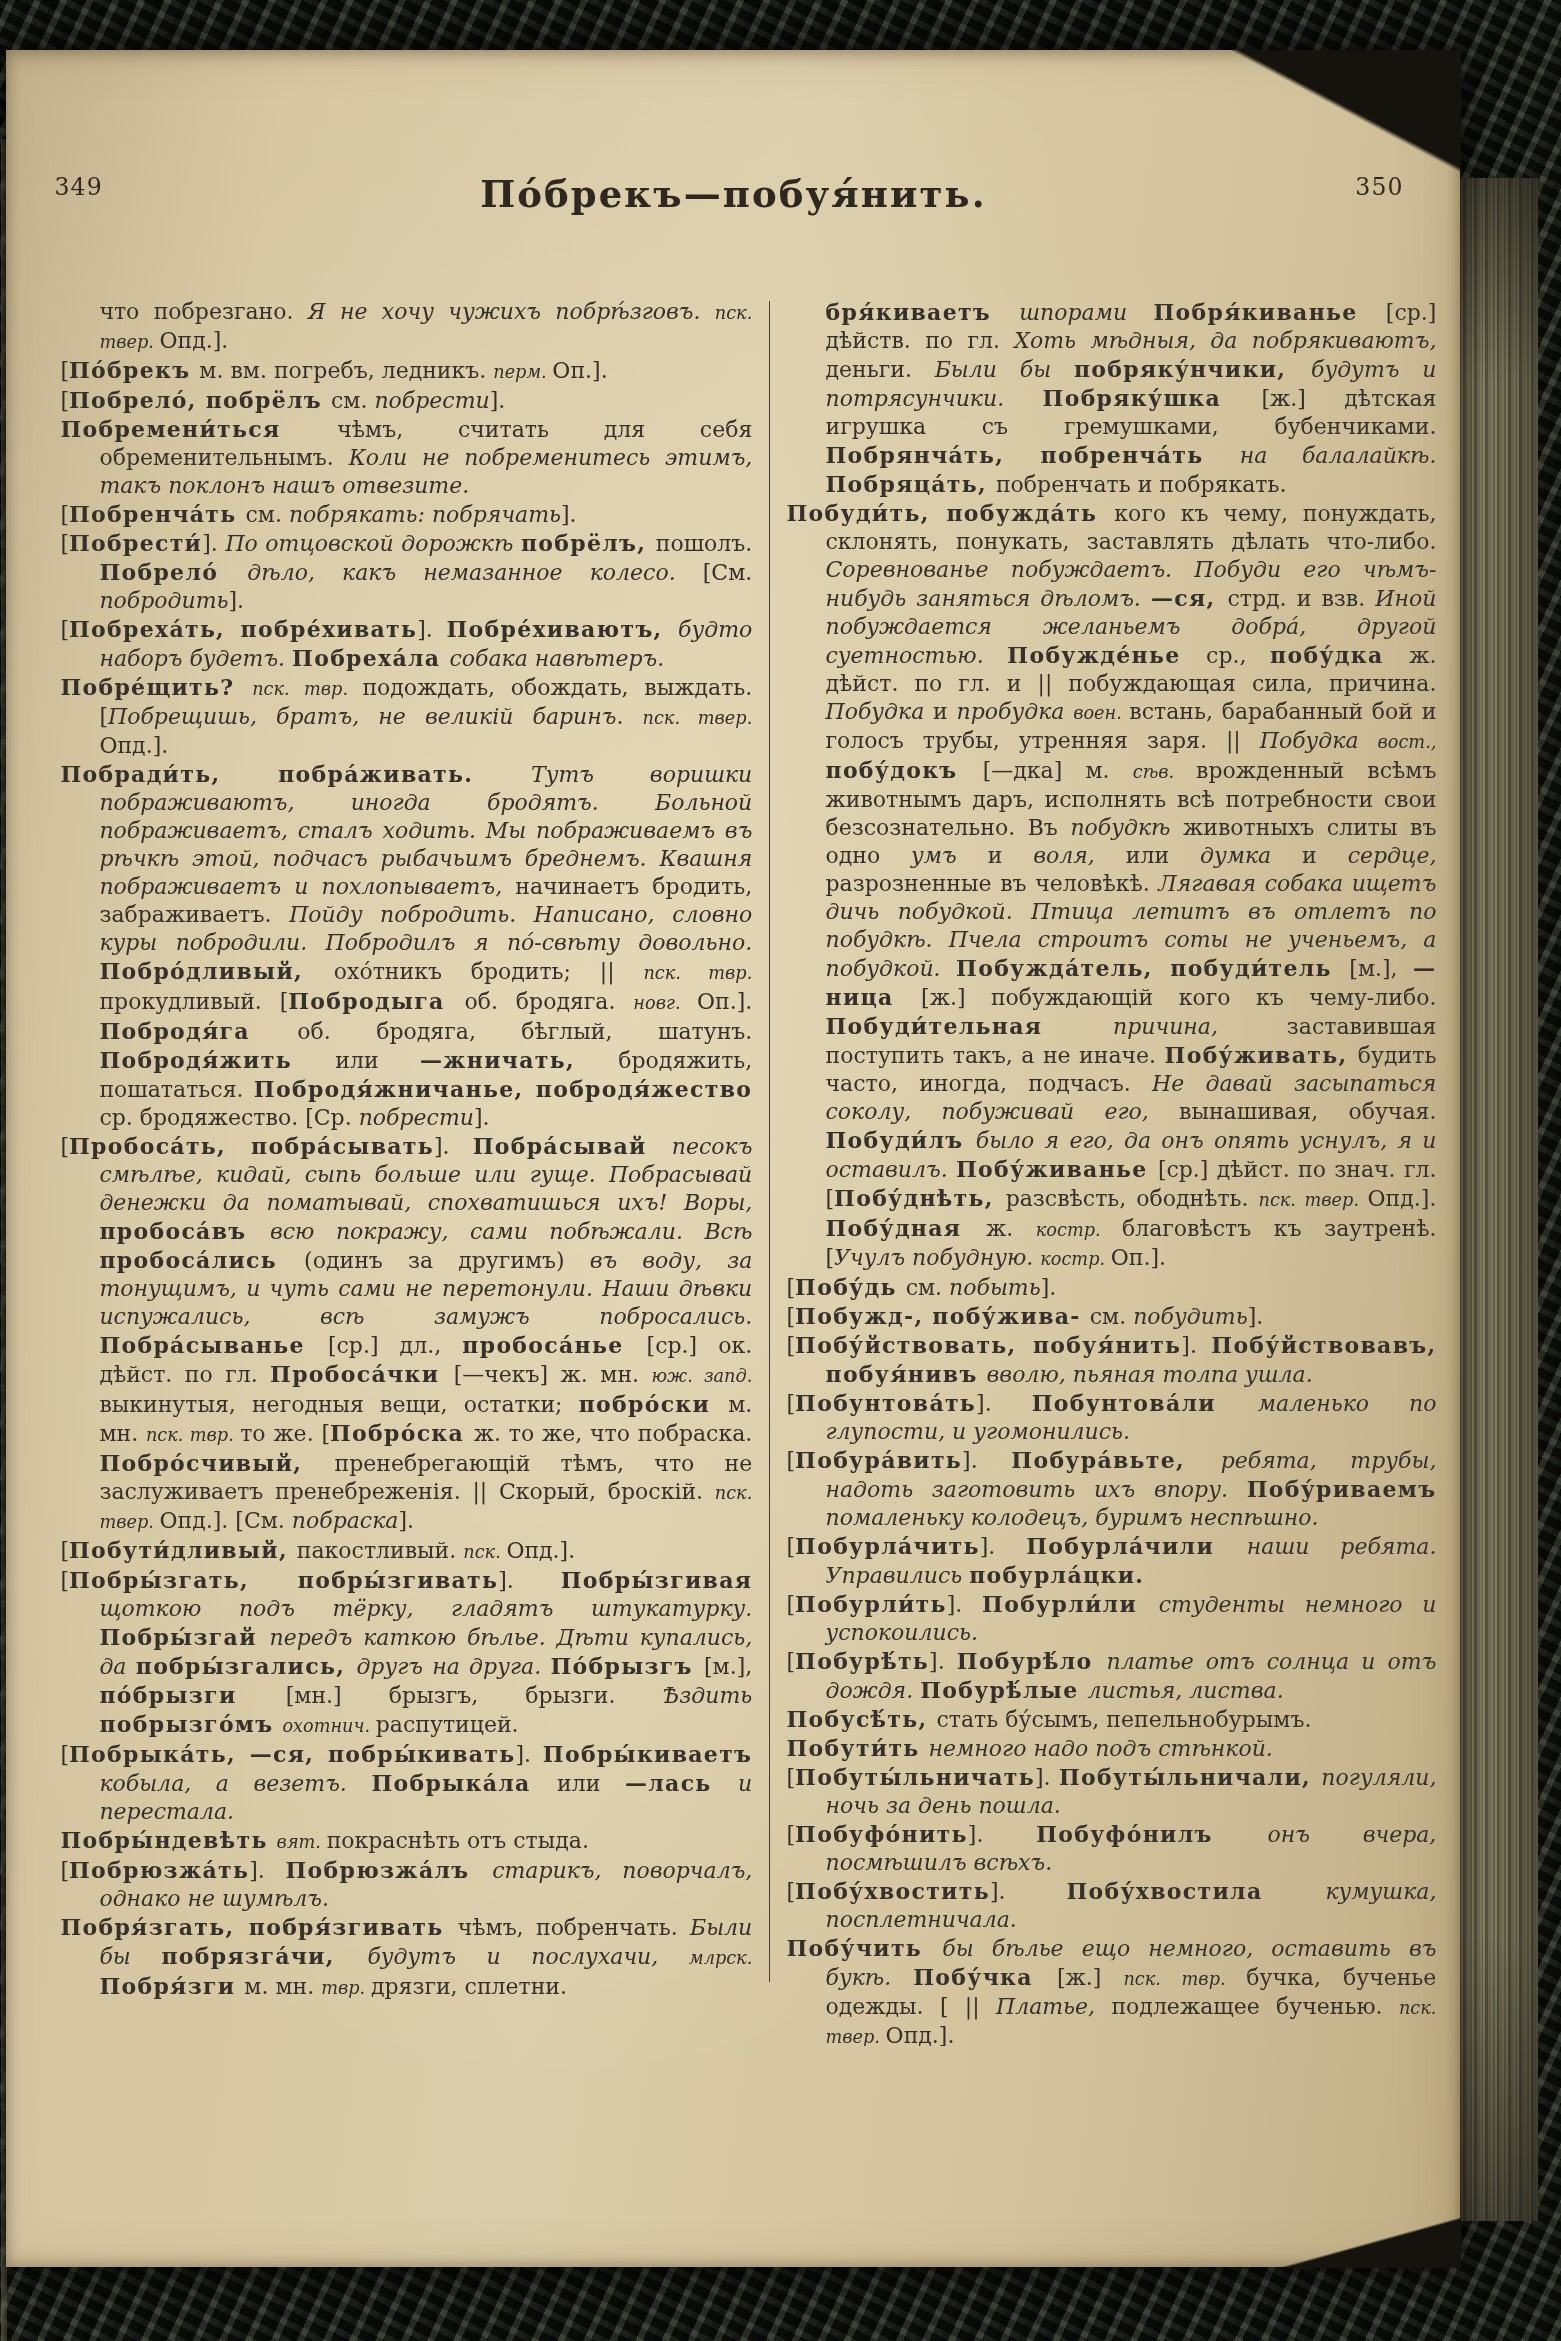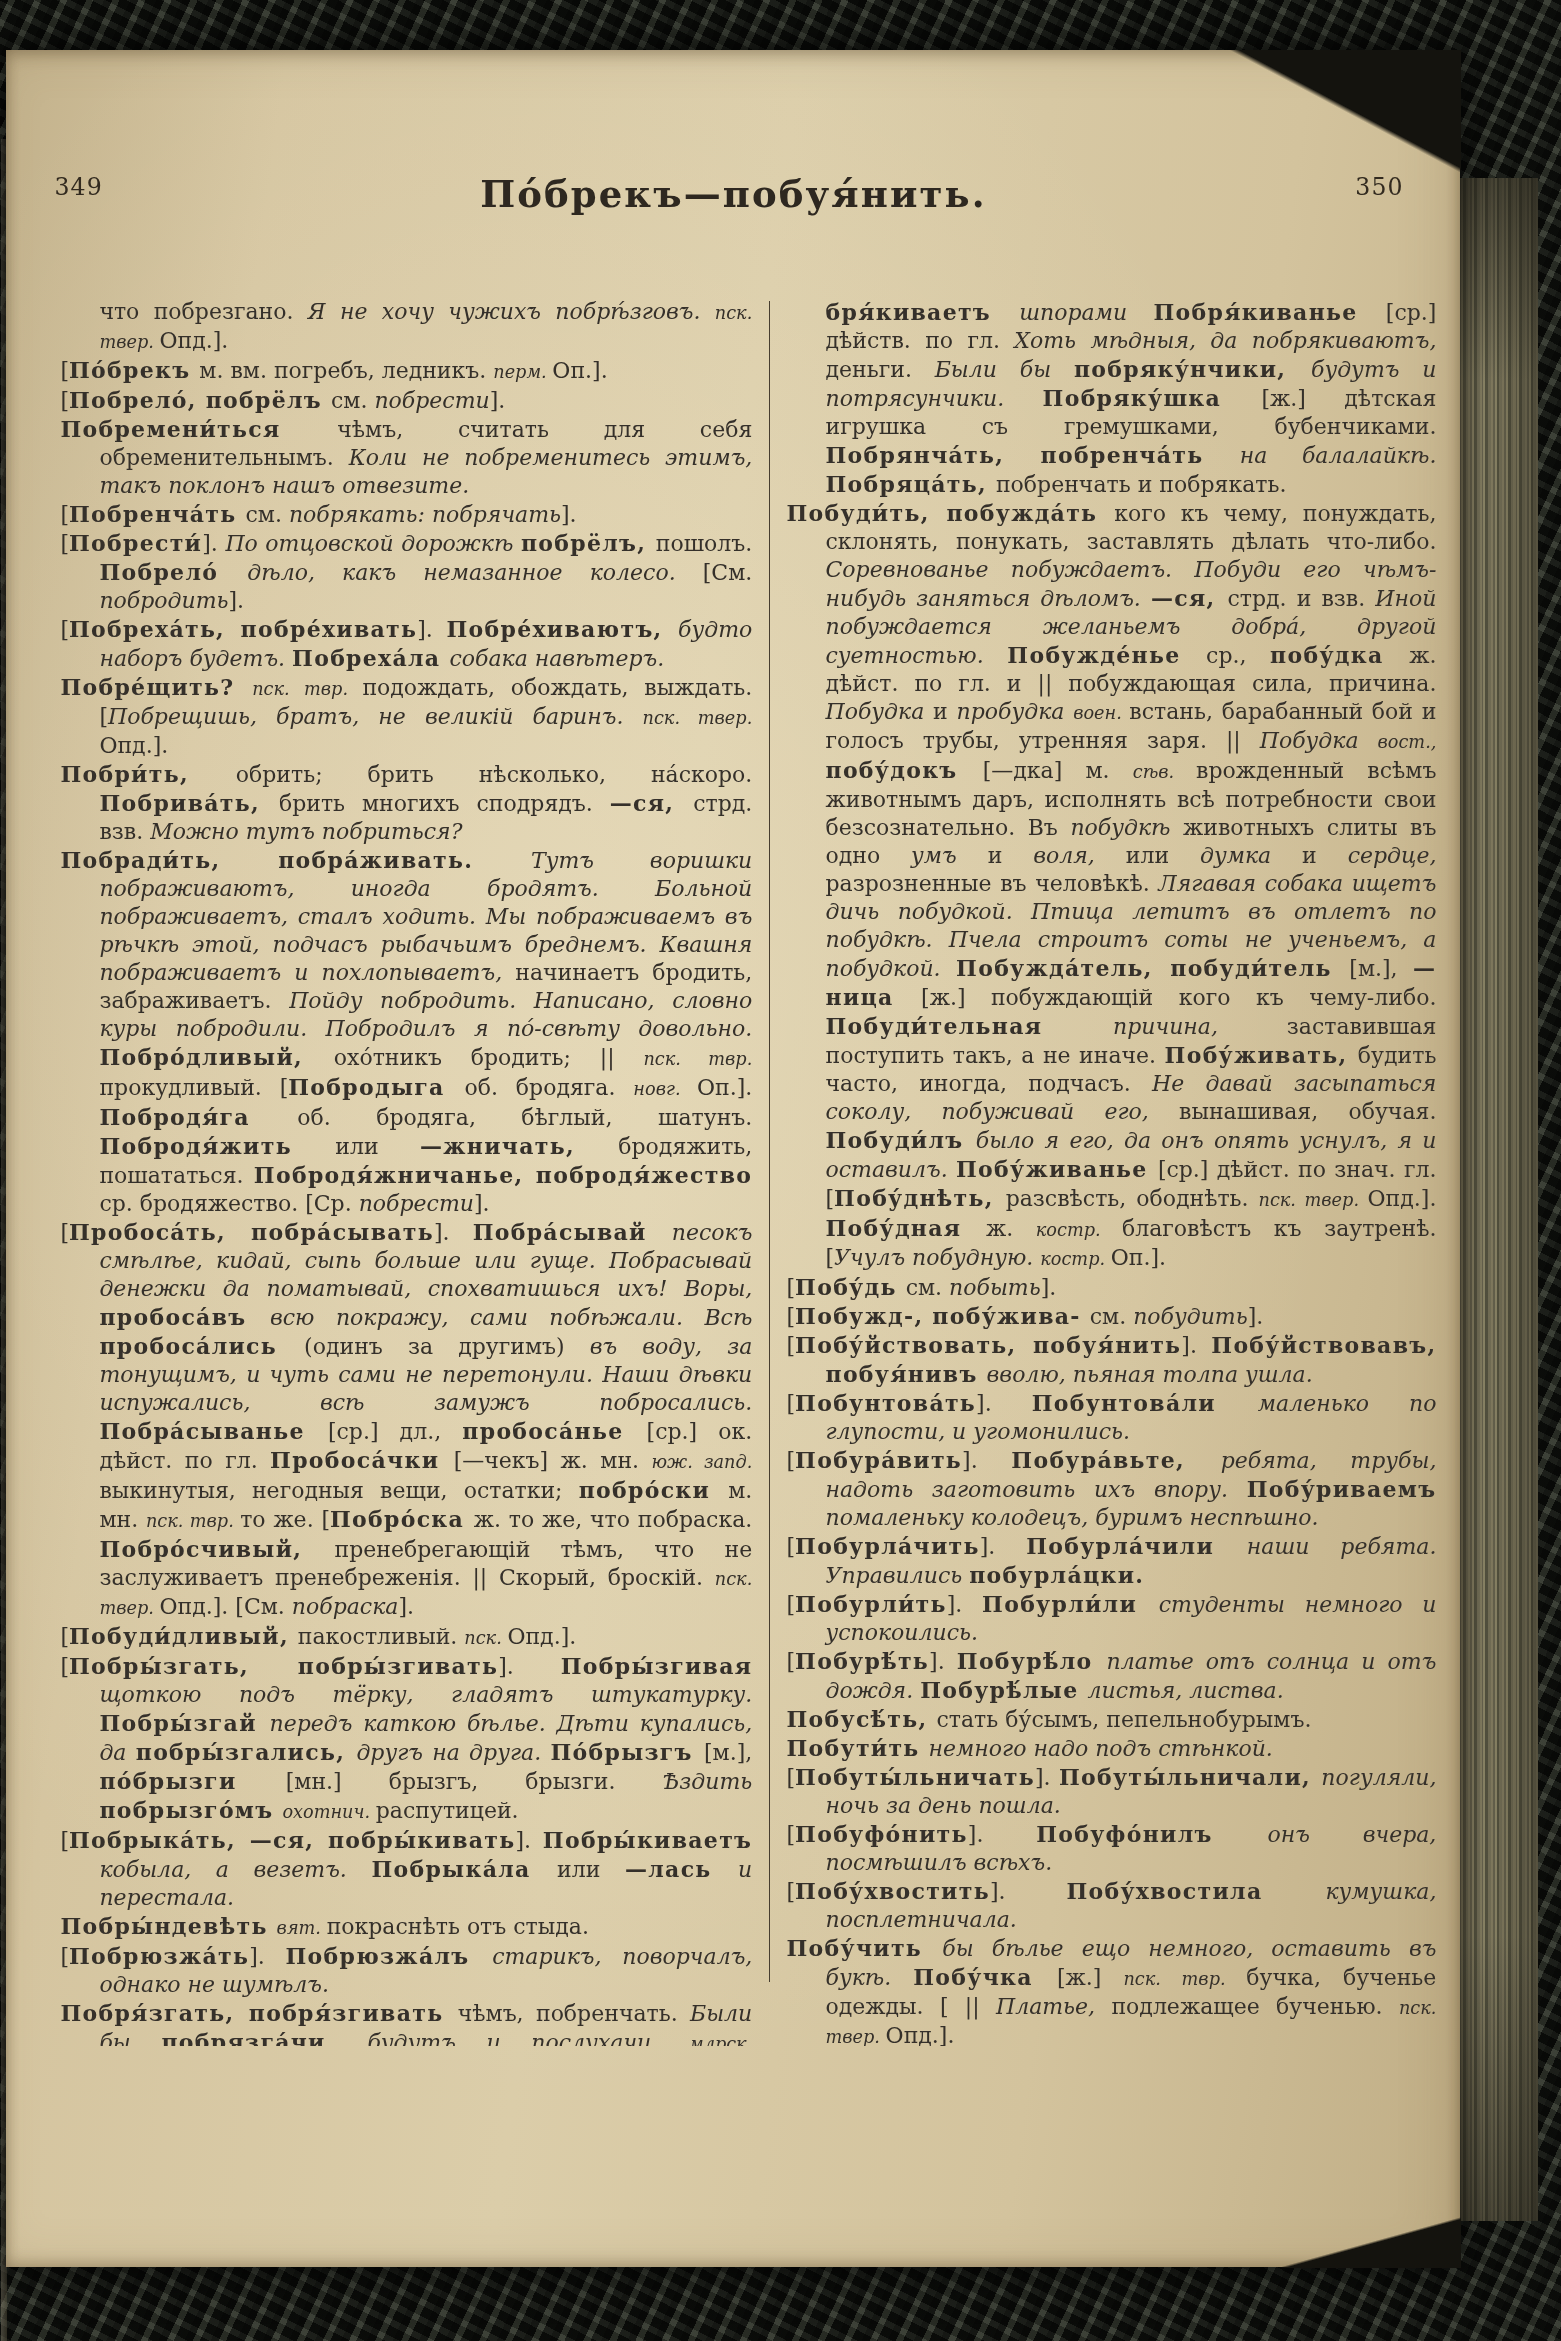--- a/index.html
+++ b/index.html
@@ -82,24 +82,23 @@
   <div class="columns">
     <div class="col col-left" id="col-left">
         <p class="entry cont"><span class="r-n">что побрезгано. </span><span class="r-i">Я не хочу чужихъ побрѣ́зговъ. </span><span class="r-a">пск. твер. </span><span class="r-n">Опд.].</span></p>
         <p class="entry"><span class="r-n">[</span><span class="r-b">По́брекъ </span><span class="r-n">м. вм. погребъ, ледникъ. </span><span class="r-a">перм. </span><span class="r-n">Оп.].</span></p>
         <p class="entry"><span class="r-n">[</span><span class="r-b">Побрело́, побрёлъ </span><span class="r-n">см. </span><span class="r-i">побрести</span><span class="r-n">].</span></p>
         <p class="entry"><span class="r-b">Побремени́ться </span><span class="r-n">чѣмъ, считать для себя обременительнымъ. </span><span class="r-i">Коли не побременитесь этимъ, такъ поклонъ нашъ отвезите.</span></p>
         <p class="entry"><span class="r-n">[</span><span class="r-b">Побренча́ть </span><span class="r-n">см. </span><span class="r-i">побрякать: побрячать</span><span class="r-n">].</span></p>
         <p class="entry"><span class="r-n">[</span><span class="r-b">Побрести́</span><span class="r-n">]. </span><span class="r-i">По отцовской дорожкѣ </span><span class="r-b">побрёлъ, </span><span class="r-n">пошолъ. </span><span class="r-b">Побрело́ </span><span class="r-i">дѣло, какъ немазанное колесо. </span><span class="r-n">[См. </span><span class="r-i">побродить</span><span class="r-n">].</span></p>
         <p class="entry"><span class="r-n">[</span><span class="r-b">Побреха́ть, побре́хивать</span><span class="r-n">]. </span><span class="r-b">Побре́хиваютъ, </span><span class="r-i">будто наборъ будетъ. </span><span class="r-b">Побреха́ла </span><span class="r-i">собака навѣтеръ.</span></p>
         <p class="entry"><span class="r-b">Побре́щить? </span><span class="r-a">пск. твр. </span><span class="r-n">подождать, обождать, выждать. [</span><span class="r-i">Побрещишь, братъ, не великій баринъ. </span><span class="r-a">пск. твер. </span><span class="r-n">Опд.].</span></p>
-        <p class="entry"><span class="r-b">Побри́ть, </span><span class="r-n">обрить; брить нѣсколько, на́скоро. </span><span class="r-b">Побрива́ть, </span><span class="r-n">брить многихъ сподрядъ. </span><span class="r-b">—ся, </span><span class="r-n">стрд. взв. </span><span class="r-i">Можно тутъ побриться?</span></p>
         <p class="entry"><span class="r-b">Побради́ть, побра́живать. </span><span class="r-i">Тутъ воришки пображиваютъ, иногда бродятъ. Больной пображиваетъ, сталъ ходить. Мы пображиваемъ въ рѣчкѣ этой, подчасъ рыбачьимъ бреднемъ. Квашня пображиваетъ и похлопываетъ, </span><span class="r-n">начинаетъ бродить, забраживаетъ. </span><span class="r-i">Пойду побродить. Написано, словно куры побродили. Побродилъ я по́-свѣту довольно. </span><span class="r-b">Побро́дливый, </span><span class="r-n">охо́тникъ бродить; || </span><span class="r-a">пск. твр. </span><span class="r-n">прокудливый. [</span><span class="r-b">Побродыга </span><span class="r-n">об. бродяга. </span><span class="r-a">новг. </span><span class="r-n">Оп.]. </span><span class="r-b">Побродя́га </span><span class="r-n">об. бродяга, бѣглый, шатунъ. </span><span class="r-b">Побродя́жить </span><span class="r-n">или </span><span class="r-b">—жничать, </span><span class="r-n">бродяжить, пошататься. </span><span class="r-b">Побродя́жничанье, побродя́жество </span><span class="r-n">ср. бродяжество. [Ср. </span><span class="r-i">побрести</span><span class="r-n">].</span></p>
         <p class="entry"><span class="r-n">[</span><span class="r-b">Пробоса́ть, побра́сывать</span><span class="r-n">]. </span><span class="r-b">Побра́сывай </span><span class="r-i">песокъ смѣлѣе, кидай, сыпь больше или гуще. Побрасывай денежки да поматывай, спохватишься ихъ! Воры, </span><span class="r-b">пробоса́въ </span><span class="r-i">всю покражу, сами побѣжали. Всѣ </span><span class="r-b">пробоса́лись </span><span class="r-n">(одинъ за другимъ) </span><span class="r-i">въ воду, за тонущимъ, и чуть сами не перетонули. Наши дѣвки испужались, всѣ замужъ побросались. </span><span class="r-b">Побра́сыванье </span><span class="r-n">[ср.] дл., </span><span class="r-b">пробоса́нье </span><span class="r-n">[ср.] ок. дѣйст. по гл. </span><span class="r-b">Пробоса́чки </span><span class="r-n">[—чекъ] ж. мн. </span><span class="r-a">юж. запд. </span><span class="r-n">выкинутыя, негодныя вещи, остатки; </span><span class="r-b">побро́ски </span><span class="r-n">м. мн. </span><span class="r-a">пск. твр. </span><span class="r-n">то же. [</span><span class="r-b">Побро́ска </span><span class="r-n">ж. то же, что побраска. </span><span class="r-b">Побро́счивый, </span><span class="r-n">пренебрегающій тѣмъ, что не заслуживаетъ пренебреженія. || Скорый, броскій. </span><span class="r-a">пск. твер. </span><span class="r-n">Опд.]. [См. </span><span class="r-i">побраска</span><span class="r-n">].</span></p>
-        <p class="entry"><span class="r-n">[</span><span class="r-b">Побуди́дливый, </span><span class="r-n">пакостливый. </span><span class="r-a">пск. </span><span class="r-n">Опд.].</span></p>
+        <p class="entry"><span class="r-n">[</span><span class="r-b">Побути́дливый, </span><span class="r-n">пакостливый. </span><span class="r-a">пск. </span><span class="r-n">Опд.].</span></p>
         <p class="entry"><span class="r-n">[</span><span class="r-b">Побры́згать, побры́згивать</span><span class="r-n">]. </span><span class="r-b">Побры́згивая </span><span class="r-i">щоткою подъ тёрку, гладятъ штукатурку. </span><span class="r-b">Побры́згай </span><span class="r-i">передъ каткою бѣлье. Дѣти купались, да </span><span class="r-b">побры́згались, </span><span class="r-i">другъ на друга. </span><span class="r-b">По́брызгъ </span><span class="r-n">[м.], </span><span class="r-b">по́брызги </span><span class="r-n">[мн.] брызгъ, брызги. </span><span class="r-i">Ѣздить </span><span class="r-b">побрызго́мъ </span><span class="r-a">охотнич. </span><span class="r-n">распутицей.</span></p>
         <p class="entry"><span class="r-n">[</span><span class="r-b">Побрыка́ть, —ся, побры́кивать</span><span class="r-n">]. </span><span class="r-b">Побры́киваетъ </span><span class="r-i">кобыла, а везетъ. </span><span class="r-b">Побрыка́ла </span><span class="r-n">или </span><span class="r-b">—лась </span><span class="r-i">и перестала.</span></p>
         <p class="entry"><span class="r-b">Побры́ндевѣть </span><span class="r-a">вят. </span><span class="r-n">покраснѣть отъ стыда.</span></p>
         <p class="entry"><span class="r-n">[</span><span class="r-b">Побрюзжа́ть</span><span class="r-n">]. </span><span class="r-b">Побрюзжа́лъ </span><span class="r-i">старикъ, поворчалъ, однако не шумѣлъ.</span></p>
         <p class="entry"><span class="r-b">Побря́згать, побря́згивать </span><span class="r-n">чѣмъ, побренчать. </span><span class="r-i">Были бы </span><span class="r-b">побрязга́чи, </span><span class="r-i">будутъ и послухачи, </span><span class="r-a">млрск. </span><span class="r-b">Побря́зги </span><span class="r-n">м. мн. </span><span class="r-a">твр. </span><span class="r-n">дрязги, сплетни.</span></p>
       </div>
     <div class="divider"></div>
     <div class="col col-right" id="col-right">
         <p class="entry cont"><span class="r-b">бря́киваетъ </span><span class="r-i">шпорами </span><span class="r-b">Побря́киванье </span><span class="r-n">[ср.] дѣйств. по гл. </span><span class="r-i">Хоть мѣдныя, да побрякиваютъ, </span><span class="r-n">деньги. </span><span class="r-i">Были бы </span><span class="r-b">побряку́нчики, </span><span class="r-i">будутъ и потрясунчики. </span><span class="r-b">Побряку́шка </span><span class="r-n">[ж.] дѣтская игрушка съ гремушками, бубенчиками. </span><span class="r-b">Побрянча́ть, побренча́ть </span><span class="r-i">на балалайкѣ. </span><span class="r-b">Побряца́ть, </span><span class="r-n">побренчать и побрякать.</span></p>
         <p class="entry"><span class="r-b">Побуди́ть, побужда́ть </span><span class="r-n">кого къ чему, понуждать, склонять, понукать, заставлять дѣлать что-либо. </span><span class="r-i">Соревнованье побуждаетъ. Побуди его чѣмъ-нибудь заняться дѣломъ. </span><span class="r-b">—ся, </span><span class="r-n">стрд. и взв. </span><span class="r-i">Иной побуждается желаньемъ добра́, другой суетностью. </span><span class="r-b">Побужде́нье </span><span class="r-n">ср., </span><span class="r-b">побу́дка </span><span class="r-n">ж. дѣйст. по гл. и || побуждающая сила, причина. </span><span class="r-i">Побудка </span><span class="r-n">и </span><span class="r-i">пробудка </span><span class="r-a">воен. </span><span class="r-n">встань, барабанный бой и голосъ трубы, утренняя заря. || </span><span class="r-i">Побудка </span><span class="r-a">вост., </span><span class="r-b">побу́докъ </span><span class="r-n">[—дка] м. </span><span class="r-a">сѣв. </span><span class="r-n">врожденный всѣмъ животнымъ даръ, исполнять всѣ потребности свои безсознательно. Въ </span><span class="r-i">побудкѣ </span><span class="r-n">животныхъ слиты въ одно </span><span class="r-i">умъ </span><span class="r-n">и </span><span class="r-i">воля, </span><span class="r-n">или </span><span class="r-i">думка </span><span class="r-n">и </span><span class="r-i">сердце, </span><span class="r-n">разрозненные въ человѣкѣ. </span><span class="r-i">Лягавая собака ищетъ дичь побудкой. Птица летитъ въ отлетъ по побудкѣ. Пчела строитъ соты не ученьемъ, а побудкой. </span><span class="r-b">Побужда́тель, побуди́тель </span><span class="r-n">[м.], </span><span class="r-b">—ница </span><span class="r-n">[ж.] побуждающій кого къ чему-либо. </span><span class="r-b">Побуди́тельная </span><span class="r-i">причина, </span><span class="r-n">заставившая поступить такъ, а не иначе. </span><span class="r-b">Побу́живать, </span><span class="r-n">будить часто, иногда, подчасъ. </span><span class="r-i">Не давай засыпаться соколу, побуживай его, </span><span class="r-n">вынашивая, обучая. </span><span class="r-b">Побуди́лъ </span><span class="r-i">было я его, да онъ опять уснулъ, я и оставилъ. </span><span class="r-b">Побу́живанье </span><span class="r-n">[ср.] дѣйст. по знач. гл. [</span><span class="r-b">Побу́днѣть, </span><span class="r-n">разсвѣсть, ободнѣть. </span><span class="r-a">пск. твер. </span><span class="r-n">Опд.]. </span><span class="r-b">Побу́дная </span><span class="r-n">ж. </span><span class="r-a">костр. </span><span class="r-n">благовѣстъ къ заутренѣ. [</span><span class="r-i">Учулъ побудную. </span><span class="r-a">костр. </span><span class="r-n">Оп.].</span></p>

